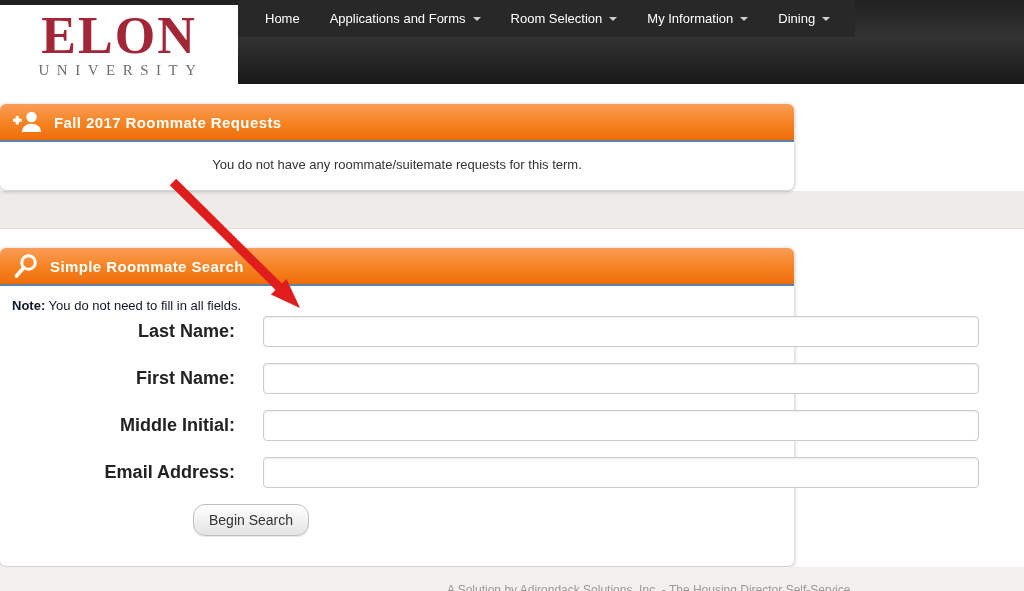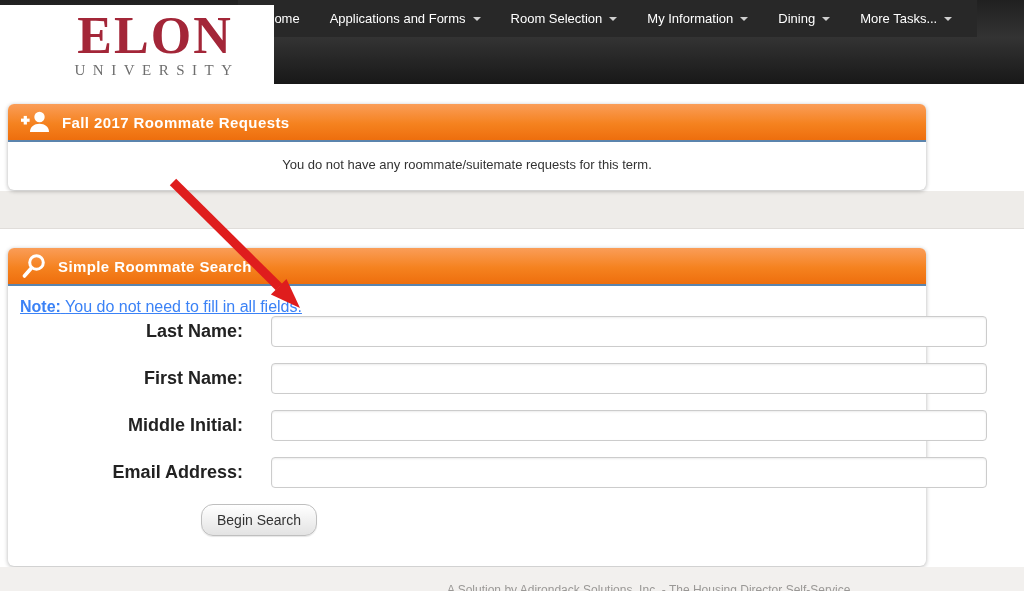--- a/index.html
+++ b/index.html
@@ -3,48 +3,48 @@
 <meta charset="utf-8">
 <style>
   html,body{margin:0;padding:0;background:#fff;}
   #page{position:relative;width:1024px;height:591px;overflow:hidden;
         font-family:"Liberation Sans",sans-serif;background:#ffffff;}
 
   
   .topbar{position:absolute;left:0;top:0;width:1024px;height:84px;
           background:linear-gradient(180deg,#202020 0%,#333333 45%,#181818 100%);}
   .logo-box{position:absolute;left:0;top:5px;width:238px;height:79px;background:#ffffff;
-            display:flex;flex-direction:column;align-items:center;justify-content:center;padding-left:36px;}
+            display:flex;flex-direction:column;align-items:center;justify-content:center;}
   .logo-primary{font-family:"Liberation Serif",serif;font-weight:bold;
                 font-size:52px;line-height:50px;letter-spacing:2px;
                 color:var(--elon-maroon,#a32638);}
   .logo-secondary{font-family:"Liberation Serif",serif;font-size:15px;letter-spacing:7.5px;
                   color:#6e6e6e;margin-top:1px;text-indent:4px;}
   .nav-strip{position:absolute;left:238px;top:0;height:37px;display:inline-flex;
              align-items:stretch;background:#282828;padding:0 10px 0 12px;}
   .nav-item{display:flex;align-items:center;gap:7px;padding:0 15px;cursor:pointer;
             color:var(--nav-text,#fff);font-size:13px;white-space:nowrap;}
   .caret{width:0;height:0;border-left:4px solid transparent;border-right:4px solid transparent;
          border-top:4px solid #cfcfcf;display:inline-block;}
 
   
-  .panel{position:absolute;left:0;width:918px;background:#fff;border-radius:6px;
-         box-shadow:0 1px 4px rgba(0,0,0,0.30);margin-left:8px;}
+  .panel{position:absolute;left:0;width:794px;background:#fff;border-radius:6px;
+         box-shadow:0 1px 4px rgba(0,0,0,0.30);}
   .panel-header{height:36px;display:flex;align-items:center;gap:11px;padding-left:13px;
         background:linear-gradient(180deg,var(--orange-top,#fa9d58) 0%,var(--orange-mid,#f5821f) 55%,var(--orange-bottom,#ee6e0d) 100%);
         border-bottom:2px solid var(--header-rule-blue,#5b84ad);
         border-radius:6px 6px 0 0;}
   .panel-title{color:#fff;font-weight:bold;font-size:15px;letter-spacing:.4px;}
   .panel-body{font-size:13px;color:#333;}
   #panel-requests{top:104px;height:86px;}
   #panel-requests .panel-body{padding:15px 13px;text-align:center;}
   #panel-search{top:248px;height:318px;}
   #panel-search .panel-body{position:relative;height:280px;}
 
-  .note-line{position:absolute;left:12px;top:12px;font-size:16px;color:#3b82f6;text-decoration:underline;}
+  .note-line{position:absolute;left:12px;top:12px;font-size:13px;color:#0f172a;}
   .note-label{font-weight:bold;}
 
   .form-row{position:absolute;left:0;width:100%;height:31px;}
   .form-label{position:absolute;left:0;top:0;width:235px;text-align:right;
               font-weight:bold;font-size:18px;line-height:31px;color:#222;}
   .form-input{position:absolute;left:263px;top:0;width:716px;height:31px;box-sizing:border-box;
               border:1px solid #cccccc;border-radius:4px;padding:0 8px;font-size:14px;
               font-family:"Liberation Sans",sans-serif;color:#333;
               box-shadow:inset 0 1px 2px rgba(0,0,0,0.08);outline:none;}
   #row-last{top:30px;} #row-first{top:77px;} #row-middle{top:124px;border-radius:12px;} #row-email{top:171px;}
@@ -84,24 +84,20 @@
       <div class="nav-item">
         <span>Room Selection</span>
         <span class="caret"></span>
       </div>
       <div class="nav-item">
         <span>My Information</span>
         <span class="caret"></span>
       </div>
       <div class="nav-item">
         <span>Dining</span>
-        <span class="caret"></span>
-      </div>
-      <div class="nav-item">
-        <span>More Tasks...</span>
         <span class="caret"></span>
       </div>
     </div>
     <div class="logo-box">
       <div class="logo-primary">ELON</div>
       <div class="logo-secondary">UNIVERSITY</div>
     </div>
   </div>
 
   <div class="between-band"></div>

